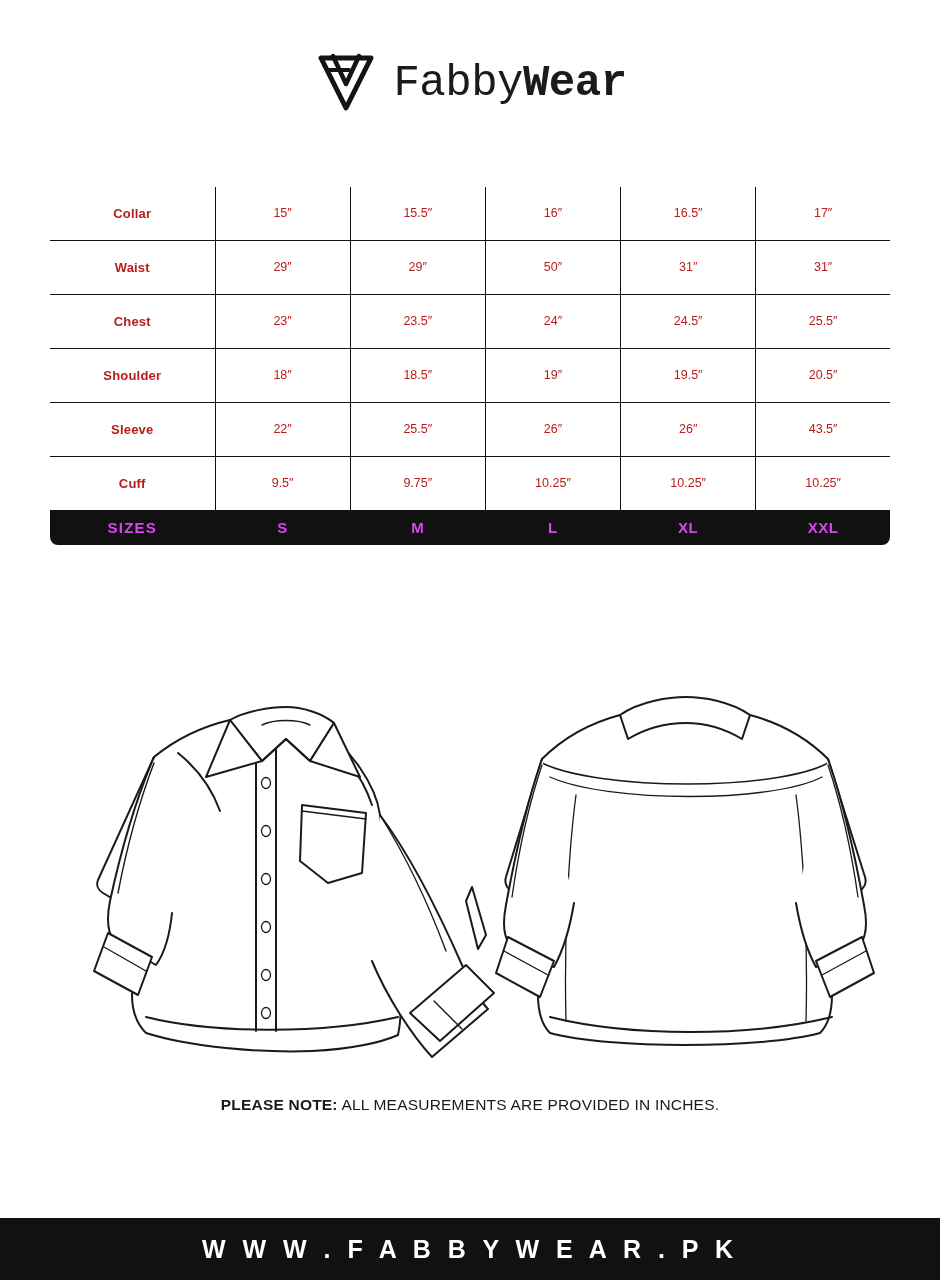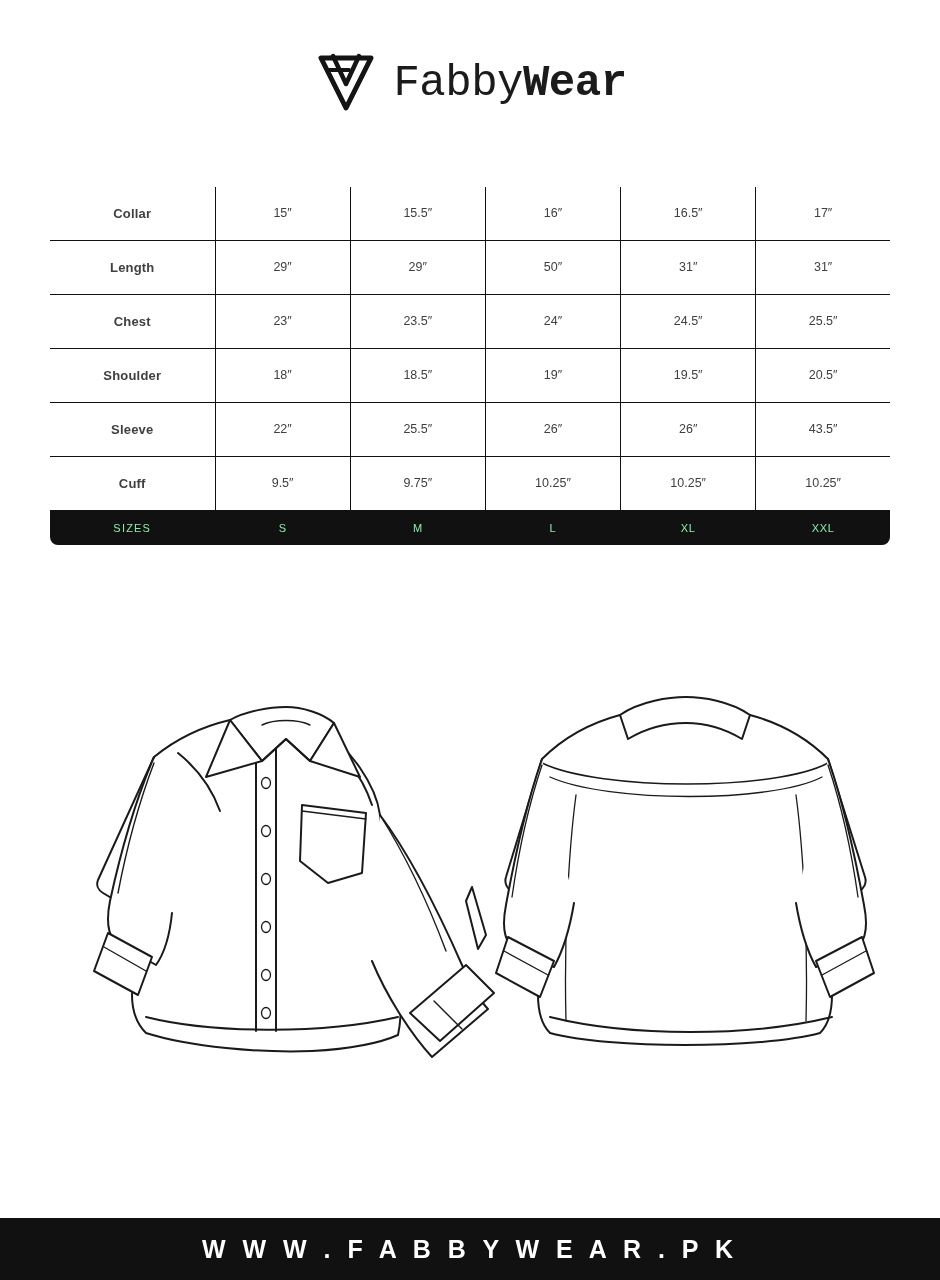--- a/index.html
+++ b/index.html
@@ -53,33 +53,33 @@
     border: 2px solid #111;
     border-radius: 10px;
     overflow: hidden;
   }
   table.size-table td {
     border: 1px solid #111;
     height: 54px;
     text-align: center;
     vertical-align: middle;
     font-size: 12.5px;
-    color: #404040;
+    color: #b91c1c;
   }
   table.size-table td.rowlabel {
     font-weight: 700;
     font-size: 13px;
     width: 166px;
     letter-spacing: 0.2px;
   }
   table.size-table tr.footer-row td {
     background: #111111;
-    color: #86efac;
-    font-weight: 400;
-    font-size: 11px;
+    color: #d946ef;
+    font-weight: 700;
+    font-size: 15px;
     height: 36px;
     border-color: #111111;
     letter-spacing: 0.6px;
   }
   table.size-table tr.footer-row td.rowlabel {
     letter-spacing: 1.2px;
   }
   
   .table-wrap { border-radius: 10px; overflow: hidden; }
 
@@ -149,21 +149,21 @@
       <tbody>
         <tr>
           <td class="rowlabel">Collar</td>
           <td>15″</td>
           <td>15.5″</td>
           <td>16″</td>
           <td>16.5″</td>
           <td>17″</td>
         </tr>
         <tr>
-          <td class="rowlabel">Length</td>
+          <td class="rowlabel">Waist</td>
           <td>29″</td>
           <td>29″</td>
           <td>50″</td>
           <td>31″</td>
           <td>31″</td>
         </tr>
         <tr>
           <td class="rowlabel">Chest</td>
           <td>23″</td>
           <td>23.5″</td>
@@ -289,18 +289,21 @@
 
         <path d="M338 94 C354 140 366 196 374 240 C378 260 376 272 370 280
                  L326 302 C316 284 310 262 306 238" fill="#ffffff"></path>
         <path d="M338 100 C352 142 362 190 368 232" fill="none" stroke-width="1.3"></path>
         <path d="M372 272 L326 296 L340 332 L384 308 Z"></path>
         <path d="M376 286 L332 310" fill="none" stroke-width="1.3"></path>
       </g>
     </svg>
   </div>
 
+  <div class="note">
+    <b>PLEASE NOTE:</b><span> ALL MEASUREMENTS ARE PROVIDED IN INCHES.</span>
+  </div>
 
   <div class="footer">
     <span class="footer-text">W W W . F A B B Y W E A R . P K</span>
   </div>
 
 </div>
 
 </body></html>

